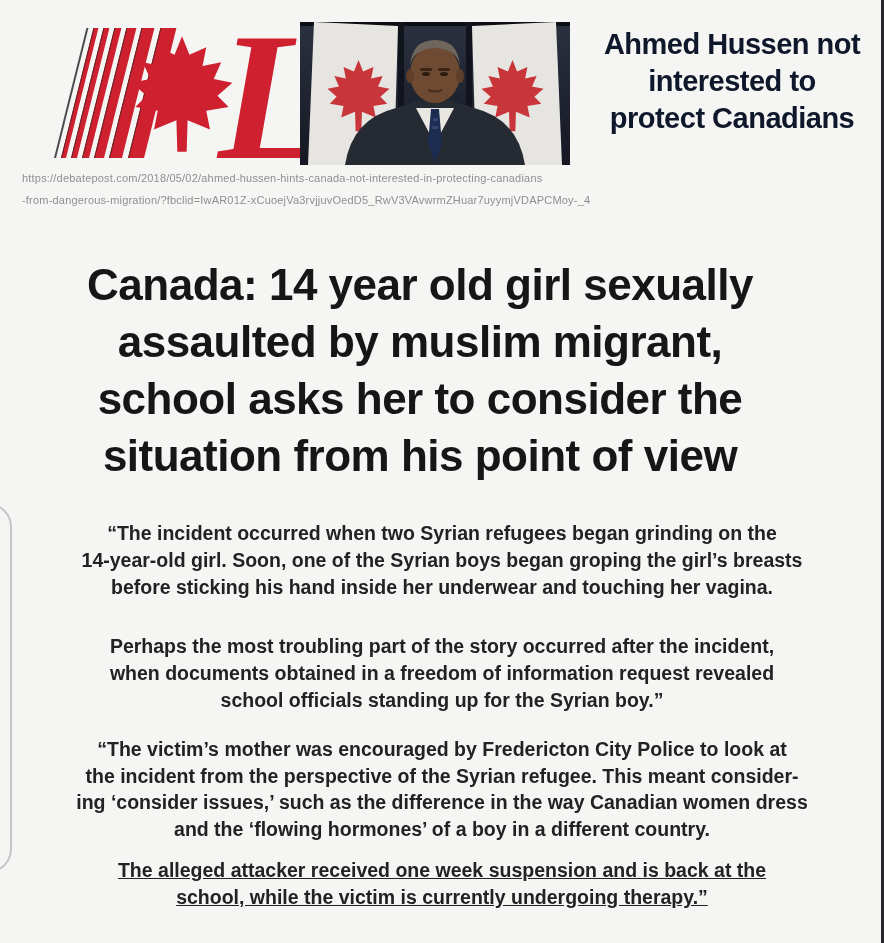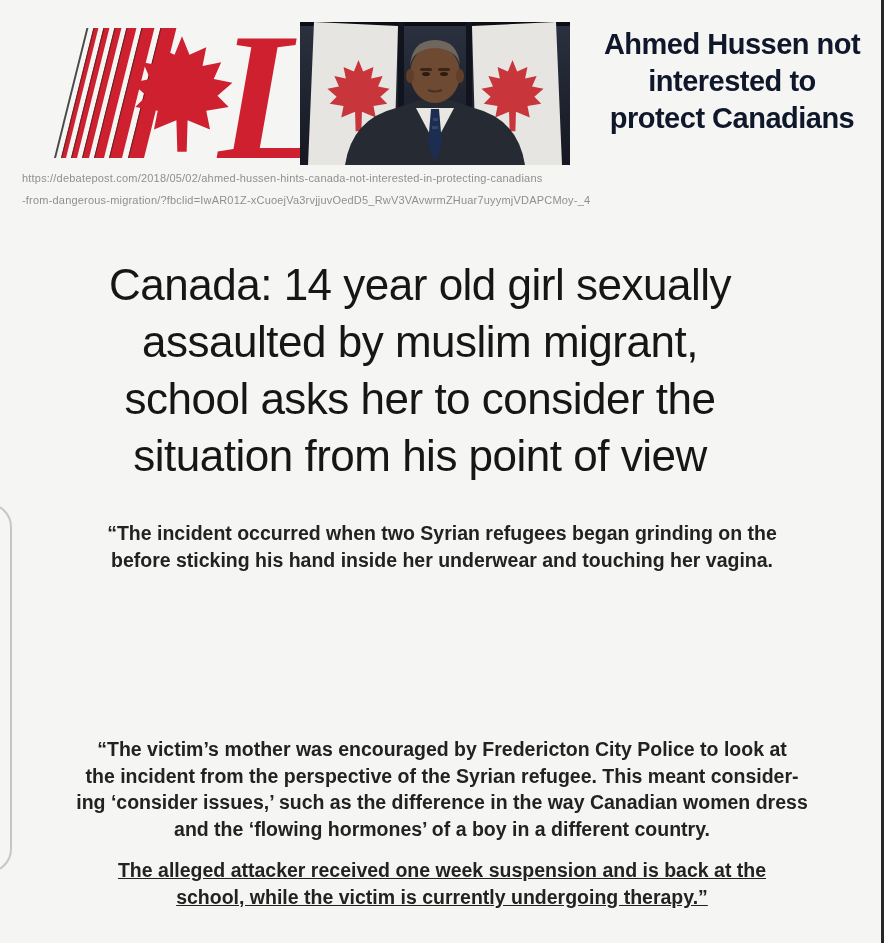--- a/index.html
+++ b/index.html
@@ -48,21 +48,21 @@
 
   
   .source-url {
     position:absolute; left:22px; top:167px; width:850px;
     font-size:11px; line-height:22px; color:#8f8f8f; letter-spacing:0.2px;
   }
 
   
   .headline {
     position:absolute; left:0; top:256px; width:840px;
-    font-weight:400; font-size:44px; line-height:57px; text-align:center;
+    font-weight:700; font-size:44px; line-height:57px; text-align:center;
     color:#161616; letter-spacing:-0.5px;
   }
 
   
   .bodytext {
     position:absolute; left:0; width:884px;
     font-weight:700; font-size:19.5px; line-height:27px; text-align:center;
     color:#222;
   }
   .p1 { top:520px; }
@@ -147,23 +147,29 @@
 
   <div class="headline">
     <div>Canada: 14 year old girl sexually</div>
     <div>assaulted by muslim migrant,</div>
     <div>school asks her to consider the</div>
     <div>situation from his point of view</div>
   </div>
 
   <div class="bodytext p1">
     <div>“The incident occurred when two Syrian refugees began grinding on the</div>
+    <div>14-year-old girl. Soon, one of the Syrian boys began groping the girl’s breasts</div>
     <div>before sticking his hand inside her underwear and touching her vagina.</div>
   </div>
 
+  <div class="bodytext p2">
+    <div>Perhaps the most troubling part of the story occurred after the incident,</div>
+    <div>when documents obtained in a freedom of information request revealed</div>
+    <div>school officials standing up for the Syrian boy.”</div>
+  </div>
 
   <div class="bodytext p3">
     <div>“The victim’s mother was encouraged by Fredericton City Police to look at</div>
     <div>the incident from the perspective of the Syrian refugee. This meant consider-</div>
     <div>ing ‘consider issues,’ such as the difference in the way Canadian women dress</div>
     <div>and the ‘flowing hormones’ of a boy in a different country.</div>
   </div>
 
   <div class="bodytext p4">
     <div>The alleged attacker received one week suspension and is back at the</div>

